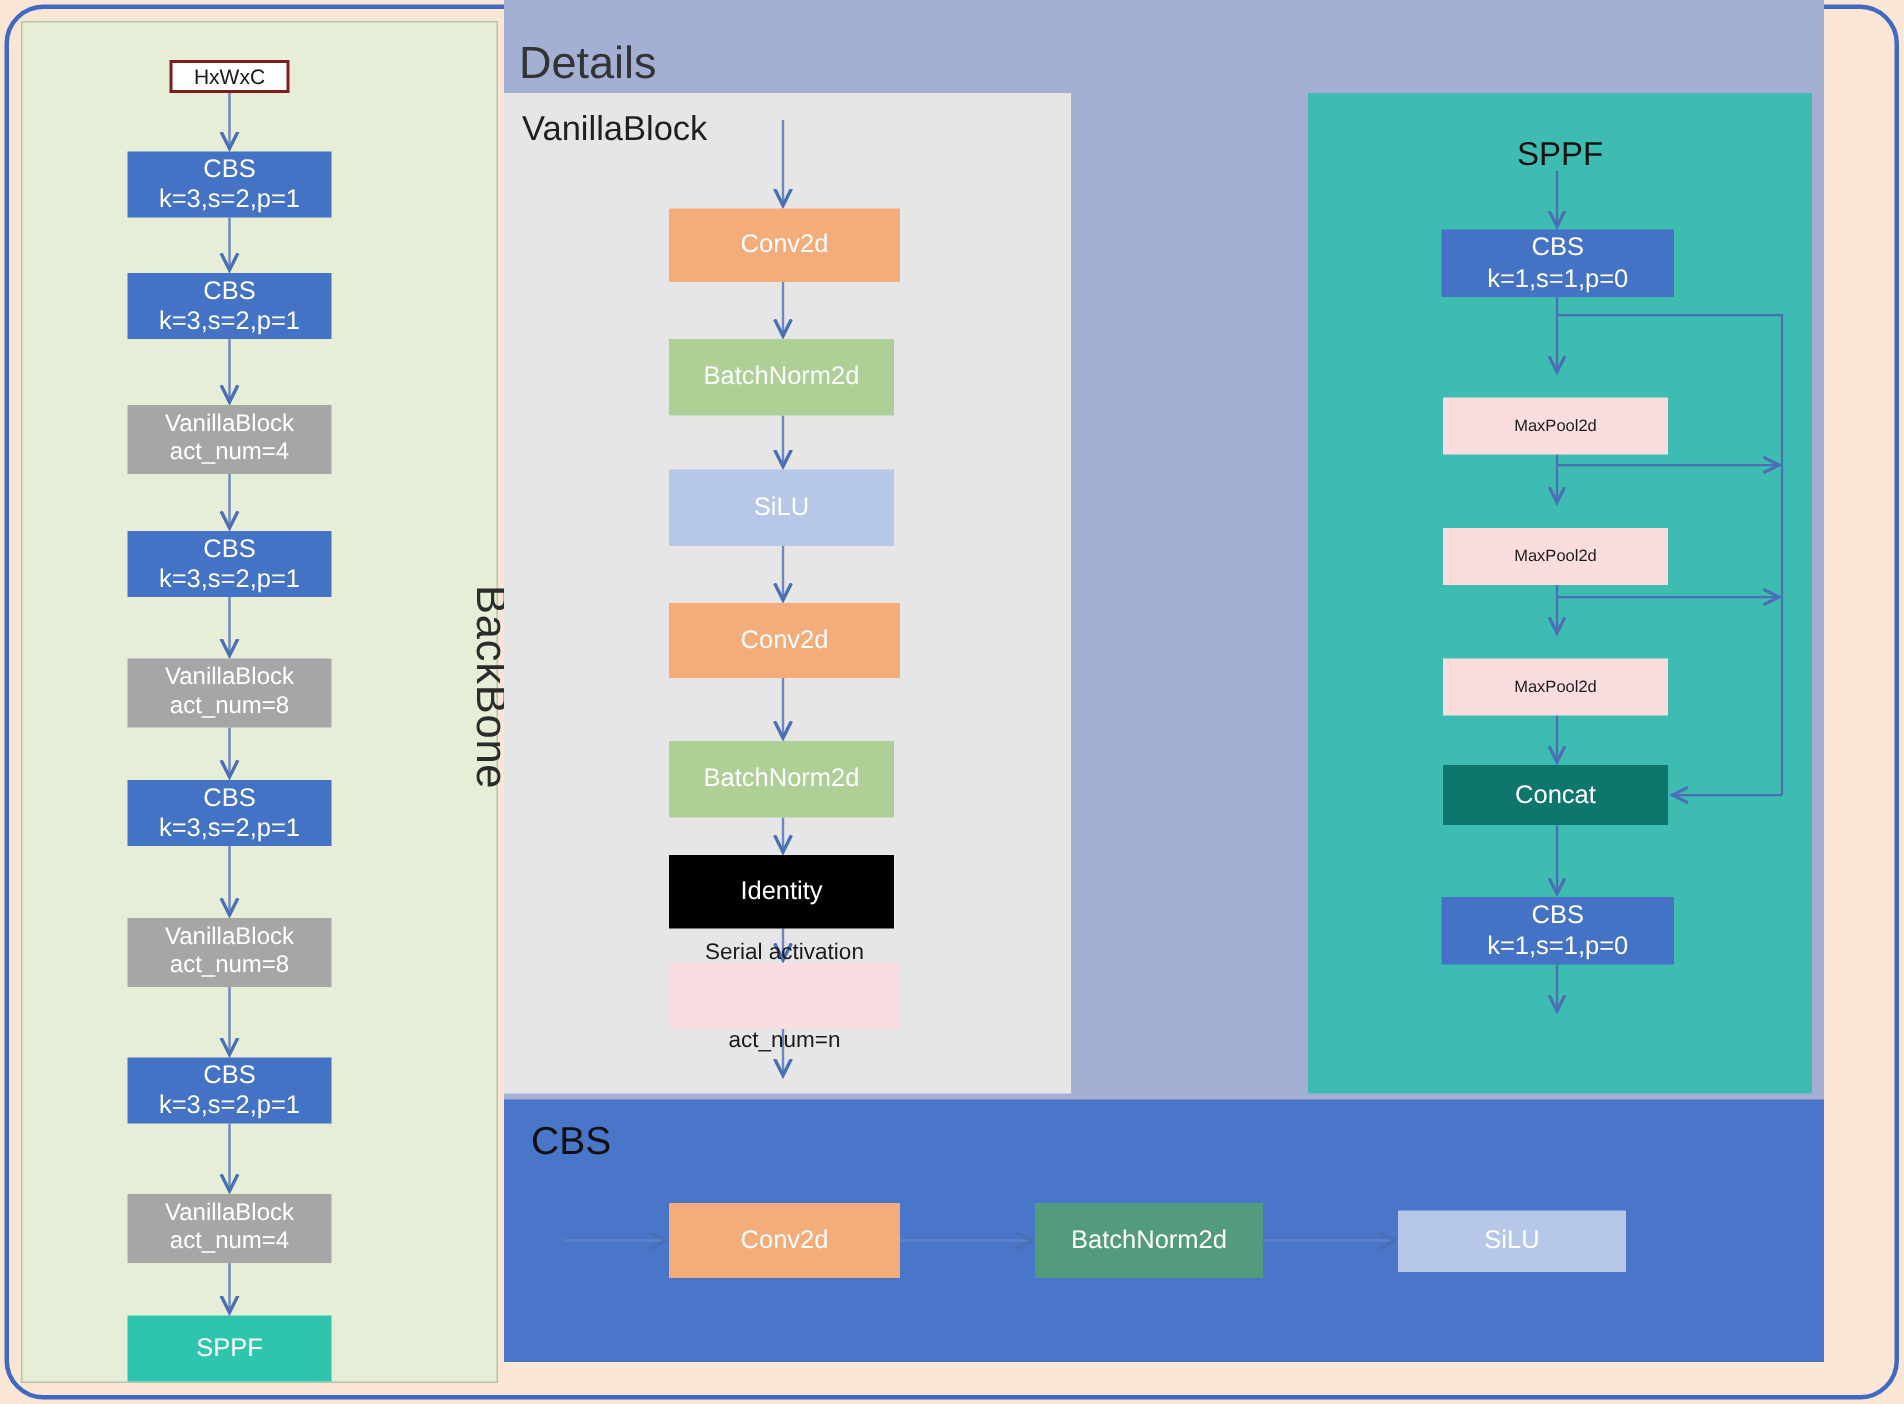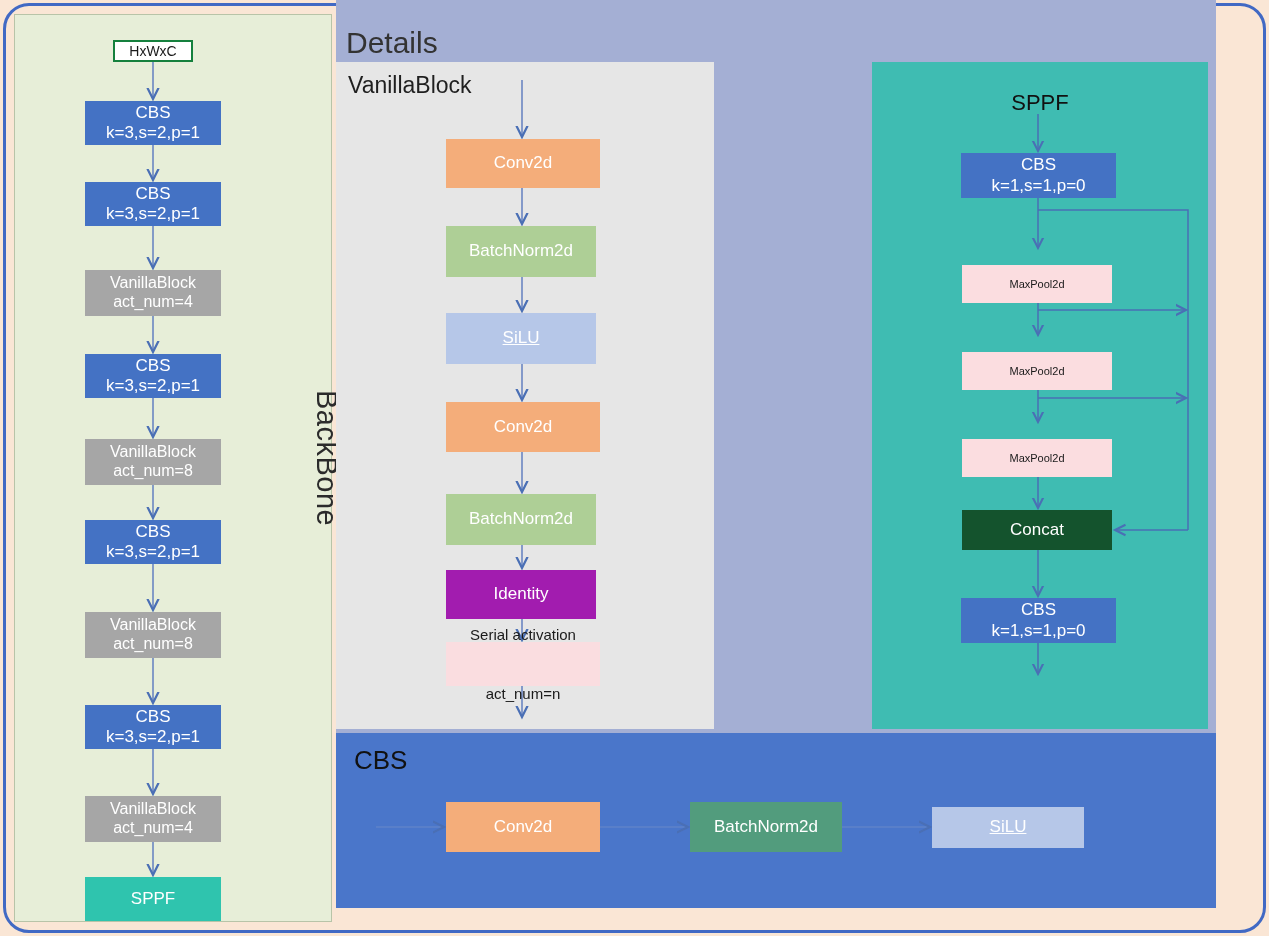--- a/index.html
+++ b/index.html
@@ -15,21 +15,21 @@
         background:#e7eed8;border:1px solid #b8c4a8;box-sizing:border-box;}
   .bb-label{position:absolute;left:238px;top:375px;width:90px;
         font-size:29px;color:#2b2b2b;letter-spacing:.5px;
         writing-mode:vertical-rl;text-orientation:mixed;}
 
   
   .node{position:absolute;box-sizing:border-box;display:flex;flex-direction:column;
         align-items:center;justify-content:center;text-align:center;line-height:1.18;}
   .node span{display:block;}
 
-  .n-hxwxc{background:#ffffff;border:2px solid #15803d;color:#1a1a1a;font-size:14px;}
+  .n-hxwxc{background:#ffffff;border:2px solid #7f1d1d;color:#1a1a1a;font-size:14px;}
   .n-cbs{background:#4472c4;color:#ffffff;font-size:17px;}
   .n-vanilla{background:#a6a6a6;color:#ffffff;font-size:16px;}
   .n-sppf{background:#2fc4ae;color:#ffffff;font-size:17px;}
 
   
   .details{position:absolute;left:336px;top:0;width:880px;height:908px;
         background:#a4afd4;box-sizing:border-box;}
   .details-title{position:absolute;left:10px;top:26px;font-size:30px;color:#333;}
 
   .vanilla-panel{position:absolute;left:0px;top:62px;width:378px;height:667px;
@@ -41,25 +41,25 @@
   .sppf-title{position:absolute;left:0;top:28px;width:336px;text-align:center;
         font-size:22px;color:#111;}
 
   .cbs-panel{position:absolute;left:0px;top:733px;width:880px;height:175px;
         background:#4a76ca;box-sizing:border-box;}
   .cbs-title{position:absolute;left:18px;top:12px;font-size:26px;color:#111;}
 
   
   .n-conv{background:#f4ad7a;color:#ffffff;font-size:17px;}
   .n-bn-light{background:#aecf96;color:#ffffff;font-size:17px;}
-  .n-silu{background:#b6c7e8;color:#ffffff;font-size:17px;text-decoration:underline;}
-  .n-identity{background:#a21caf;color:#ffffff;font-size:17px;}
+  .n-silu{background:#b6c7e8;color:#ffffff;font-size:17px;}
+  .n-identity{background:#000000;color:#ffffff;font-size:17px;}
   .n-serial{background:#fadde0;color:#1a1a1a;font-size:15px;gap:41px;}
   .n-maxpool{background:#fbdde0;color:#1a1a1a;font-size:11px;margin-top:15px;}
-  .n-concat{background:#14532d;color:#ffffff;font-size:17px;}
+  .n-concat{background:#0f766e;color:#ffffff;font-size:17px;}
   .n-bn-dark{background:#529c7d;color:#ffffff;font-size:17px;}
 
   svg.wires{position:absolute;left:0;top:0;pointer-events:none;}
 </style>
 </head>
 <body>
 
 <div id="page">
   <div class="outer-frame"></div>
 

